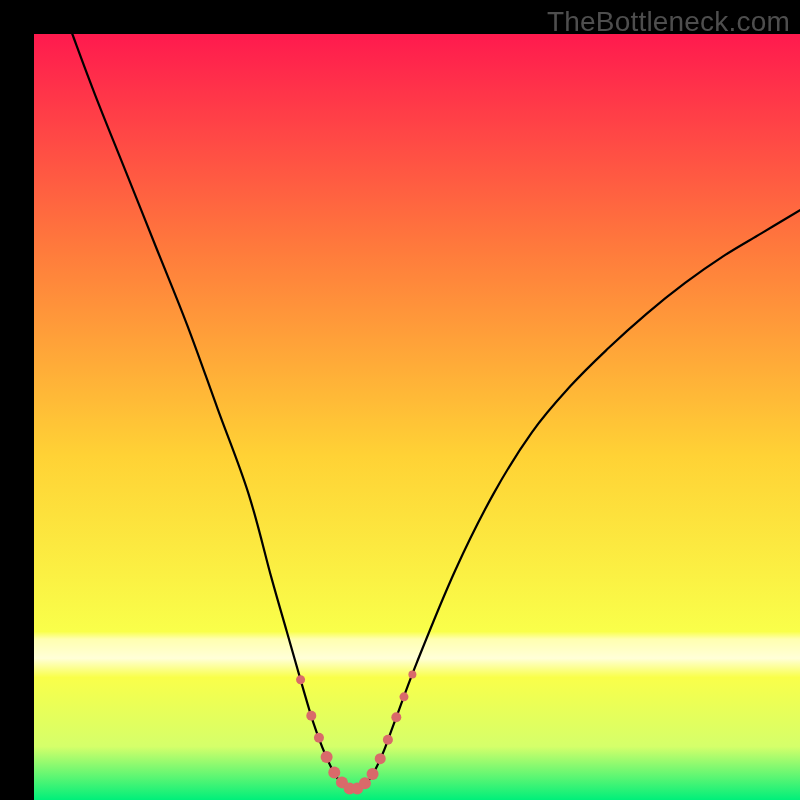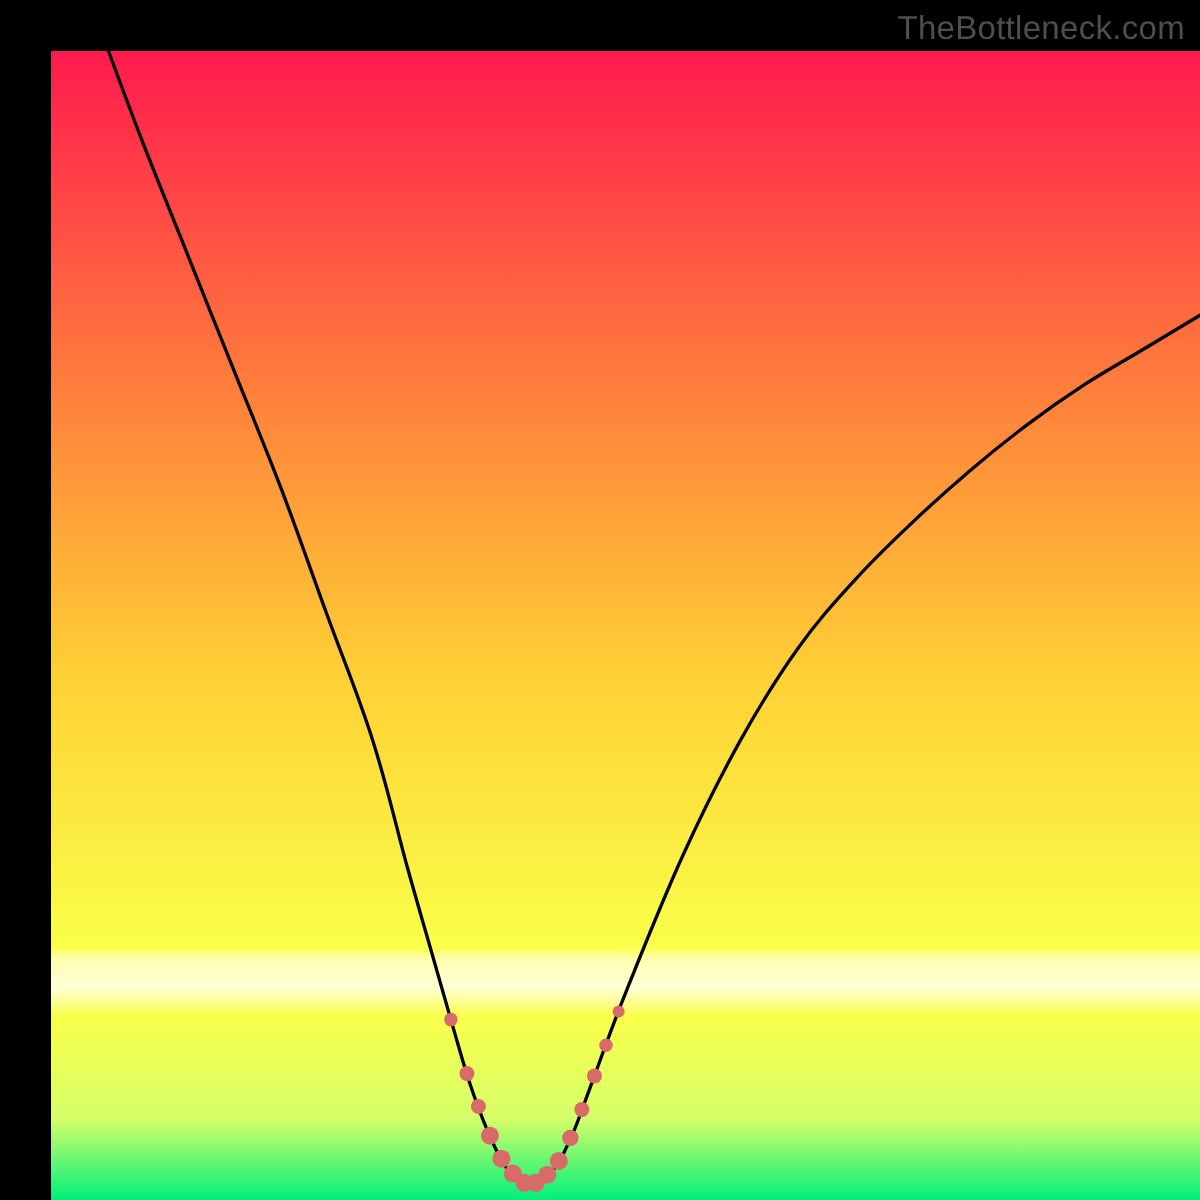--- a/index.html
+++ b/index.html
@@ -15,21 +15,21 @@
     position: relative;
     width: 800px;
     height: 800px;
     background: #000000;
   }
   .watermark {
     position: absolute;
     top: 6px;
     right: 10px;
     color: #4e4e4e;
-    font-size: 22px;
+    font-size: 28px;
     font-weight: 500;
     letter-spacing: 0.2px;
     z-index: 10;
   }
   svg {
     position: absolute;
     top: 0;
     left: 0;
   }
 </style>

